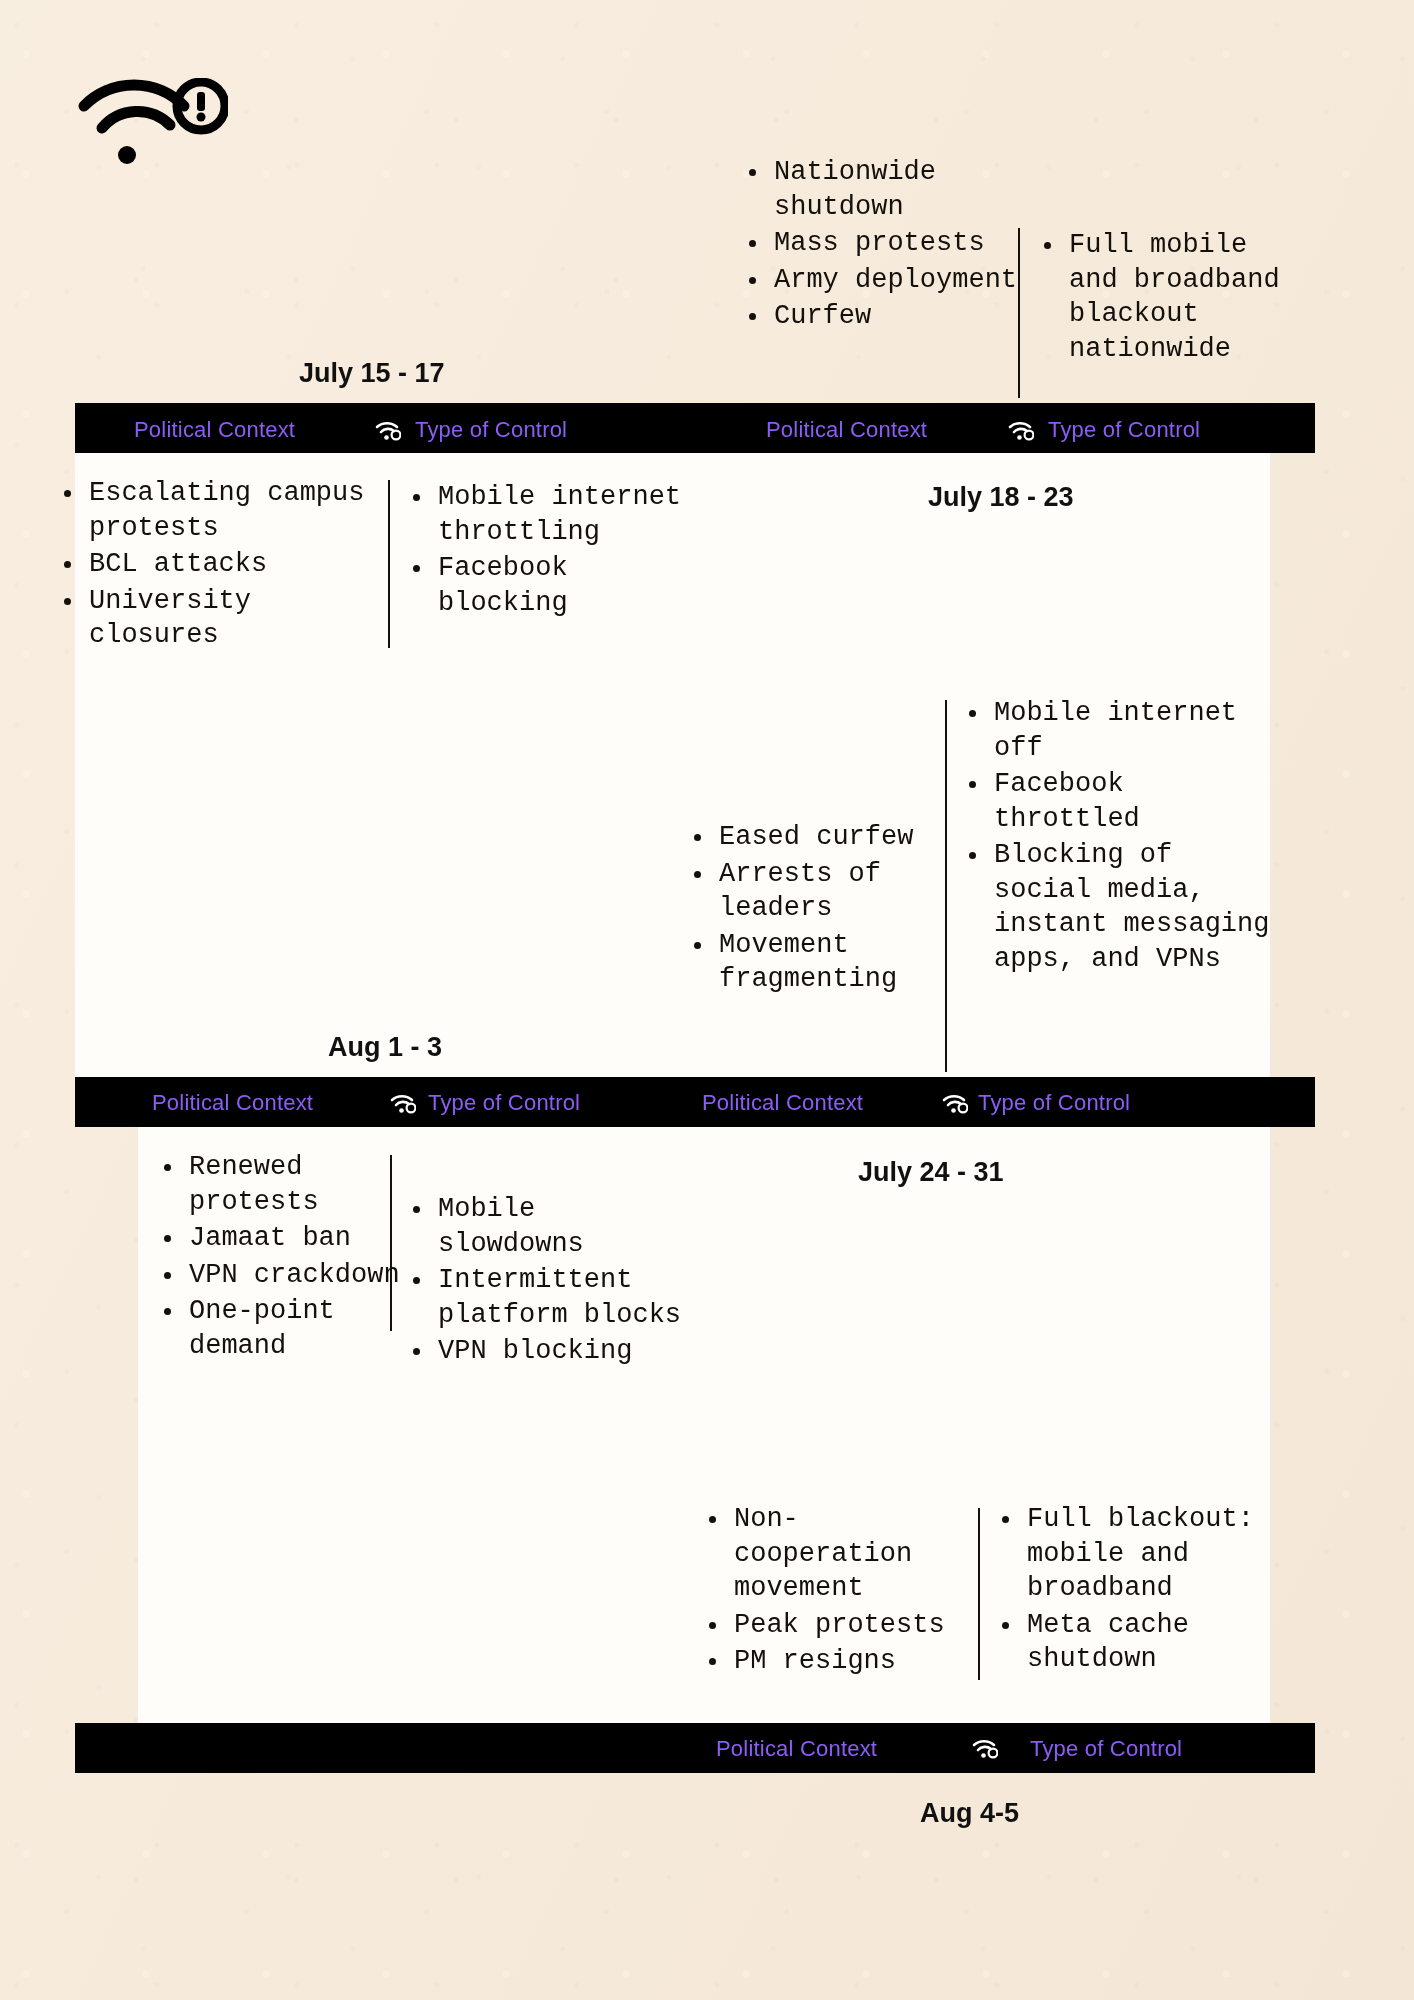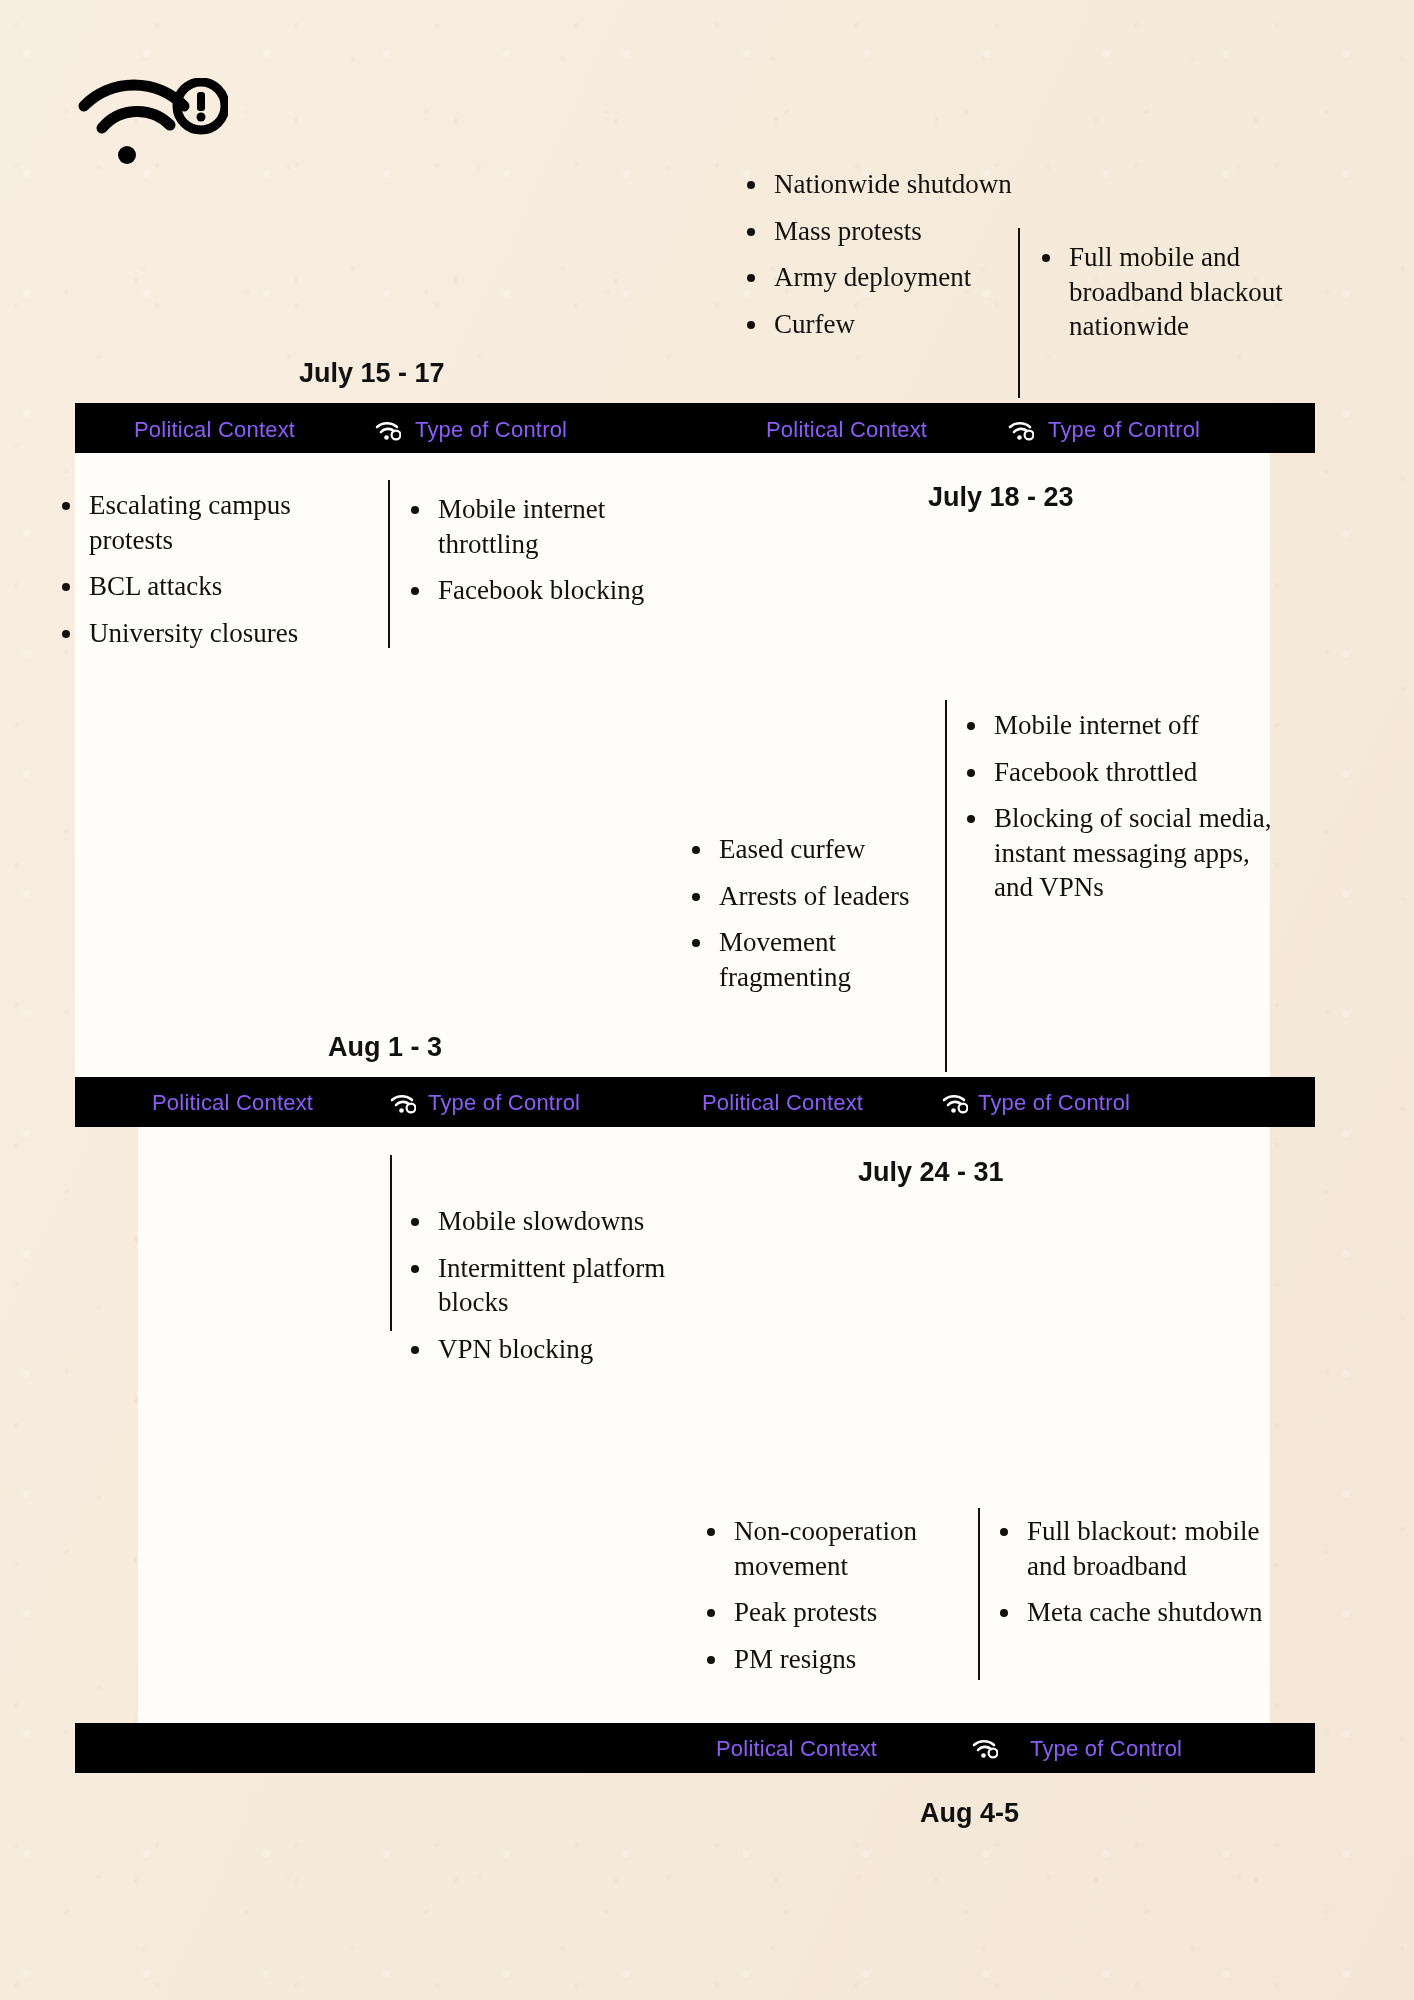--- a/index.html
+++ b/index.html
@@ -82,22 +82,23 @@
   .bullets {
     position: absolute;
     margin: 0;
     padding-left: 30px;
     font-family: "Liberation Serif", serif;
     font-size: 27px;
     line-height: 1.28;
     color: #14100c;
   }
   .bullets li {
-    margin: 12px 0 2px 0;
+    margin: 0 0 2px 0;
     padding-left: 4px;
+    font-family: Liberation Mono, monospace;
   }
   .divider {
     position: absolute;
     width: 2px;
     background: #14100c;
   }
 </style>
 </head>
 <body>
 
@@ -213,20 +214,26 @@
       <circle cx="11.5" cy="17.5" r="2.3" fill="#ffffff"></circle>
       <circle cx="21" cy="15" r="4.4" fill="none" stroke="#ffffff" stroke-width="2.2"></circle>
     </svg>
   </div>
   <div class="band-label" style="left:978px; top:1090px;">Type of Control</div>
 
   <div class="whitebox" style="left:138px; top:1127px; width:1132px; height:596px;"></div>
 
   <div class="date-title" style="left:858px; top:1157px;">July 24 - 31</div>
 
+  <ul class="bullets" style="left:155px; top:1150px; width:215px;">
+    <li>Renewed protests</li>
+    <li>Jamaat ban</li>
+    <li>VPN crackdown</li>
+    <li>One-point demand</li>
+  </ul>
   <div class="divider" style="left:390px; top:1155px; height:176px;"></div>
   <ul class="bullets" style="left:404px; top:1192px; width:260px;">
     <li>Mobile slowdowns</li>
     <li>Intermittent platform blocks</li>
     <li>VPN blocking</li>
   </ul>
 
   <ul class="bullets" style="left:700px; top:1502px; width:230px;">
     <li>Non-cooperation movement</li>
     <li>Peak protests</li>

